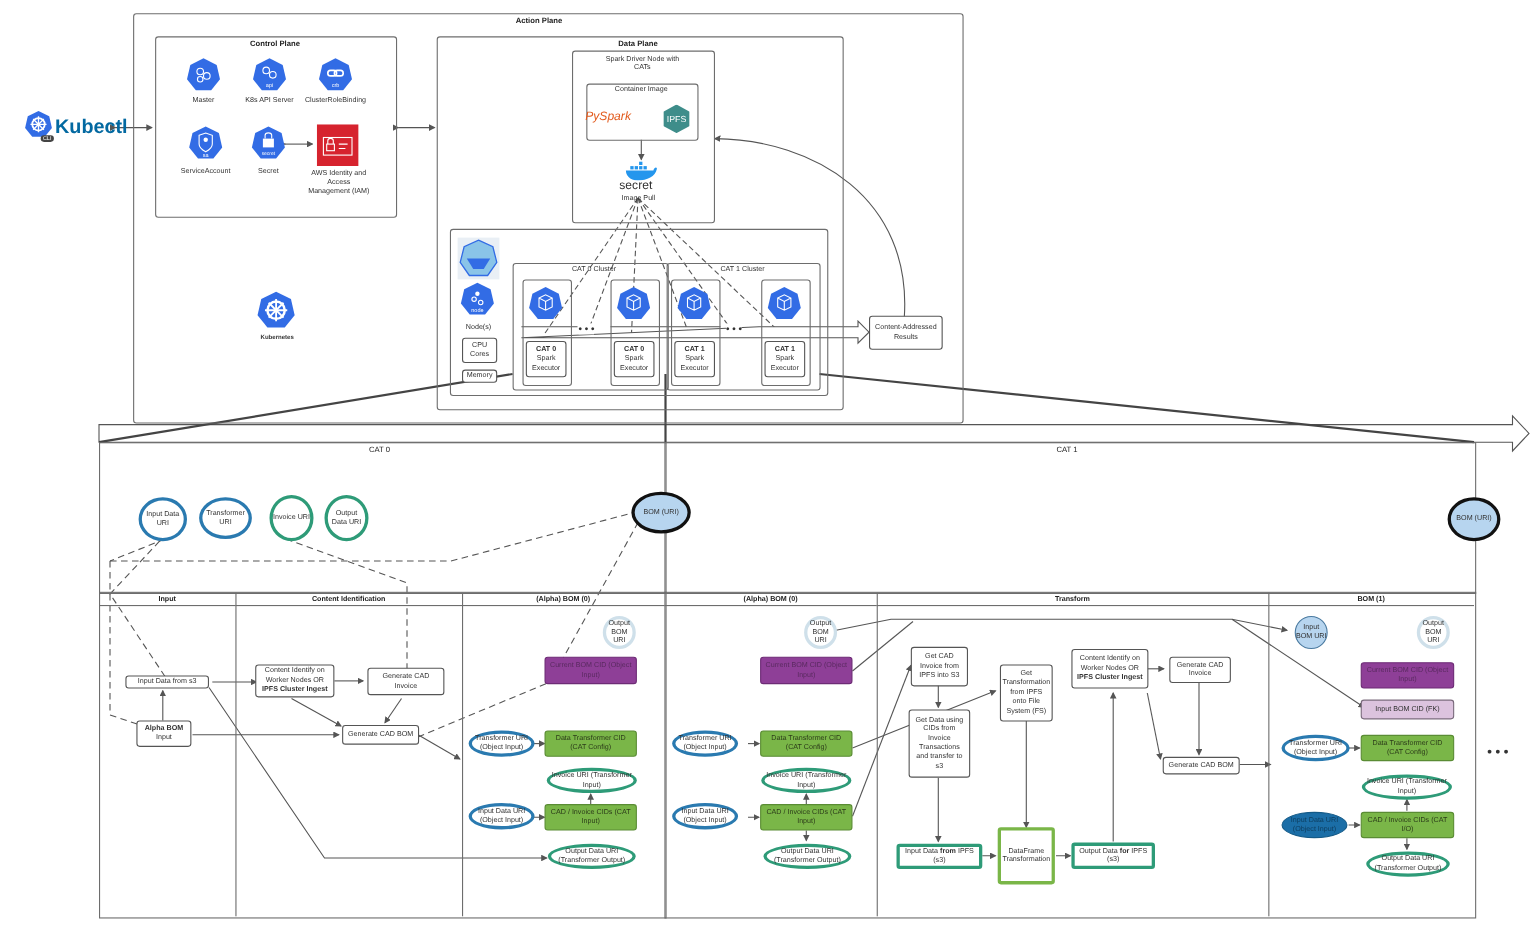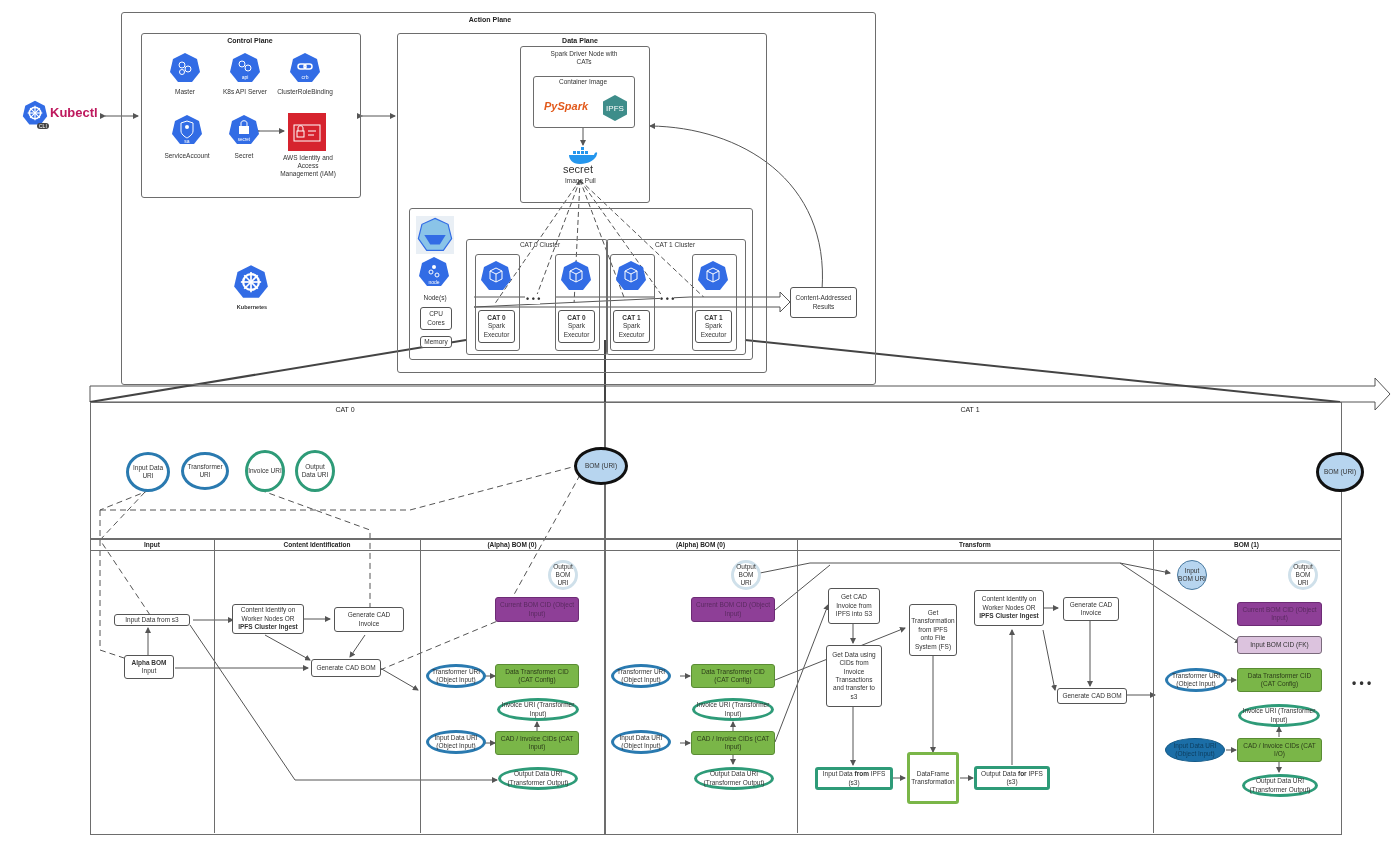--- a/index.html
+++ b/index.html
@@ -113,21 +113,21 @@
     <polygon points="16,1 28,7 31,20 23,30 9,30 1,20 4,7" fill="#326ce5"></polygon>
     <circle cx="16" cy="16" r="7" fill="none" stroke="#fff" stroke-width="2"></circle>
     <g stroke="#fff" stroke-width="1.5">
         <line x1="16" y1="7" x2="16" y2="25"></line>
         <line x1="7" y1="16" x2="25" y2="16"></line>
         <line x1="10" y1="10" x2="22" y2="22"></line>
         <line x1="22" y1="10" x2="10" y2="22"></line>
       </g>
   </svg>
   <span class="abs" style="left:15px;top:23px;background:#444;color:#fff;font-size:5px;border-radius:4px;padding:0 2px;">CLI</span>
-  <span class="abs" style="left:28px;top:5px;font-size:13px;font-weight:bold;color:#be185d;">Kubectl</span>
+  <span class="abs" style="left:28px;top:5px;font-size:18px;font-weight:bold;color:#0369a1;">Kubectl</span>
 </div>
 
 <div class="frame" style="left:121px;top:12px;width:753px;height:371px;"></div>
 <div class="title" style="left:460px;top:16px;width:60px;">Action Plane</div>
 
 <div class="frame" style="left:141px;top:33px;width:218px;height:163px;"></div>
 <div class="title" style="left:200px;top:37px;width:100px;">Control Plane</div>
 
 <div class="abs" style="left:164px;top:52px;width:42px;">
   <svg class="k8s" style="left:5px;top:0" viewBox="0 0 32 32">
@@ -201,21 +201,21 @@
 </div>
 
 <div class="frame" style="left:397px;top:33px;width:368px;height:338px;"></div>
 <div class="title" style="left:550px;top:37px;width:60px;">Data Plane</div>
 
 <div class="frame" style="left:520px;top:46px;width:128px;height:155px;"></div>
 <div class="lbl" style="left:550px;top:50px;width:68px;">Spark Driver Node with CATs</div>
 
 <div class="frame" style="left:533px;top:76px;width:100px;height:50px;"></div>
 <div class="lbl" style="left:548px;top:78px;width:70px;">Container Image</div>
-<div class="abs" style="left:544px;top:100px;font-size:11px;font-weight:bold;color:#e25a1c;font-style:italic;">PySpark</div>
+<div class="abs" style="left:532px;top:100px;font-size:11px;font-weight:normal;color:#e25a1c;font-style:italic;">PySpark</div>
 <div class="abs" style="left:603px;top:95px;width:24px;height:26px;background:#3e8d8a;color:#fff;font-size:8px;display:flex;align-items:center;justify-content:center;clip-path:polygon(50% 0,100% 25%,100% 75%,50% 100%,0 75%,0 25%);">IPFS</div>
 
 <div class="abs" style="left:560px;top:146px;width:46px;height:40px;">
   <svg class="abs" style="left:8px;top:0" width="30" height="18" viewBox="0 0 30 18">
       <path d="M1,9 L26,9 C27,5 30,6 29,8 C28,14 20,18 12,18 C4,18 1,13 1,9z" fill="#2496ed"></path>
       <g fill="#2496ed">
         <rect x="5" y="5" width="3" height="3"></rect>
         <rect x="9" y="5" width="3" height="3"></rect>
         <rect x="13" y="5" width="3" height="3"></rect>
         <rect x="17" y="5" width="3" height="3"></rect>

